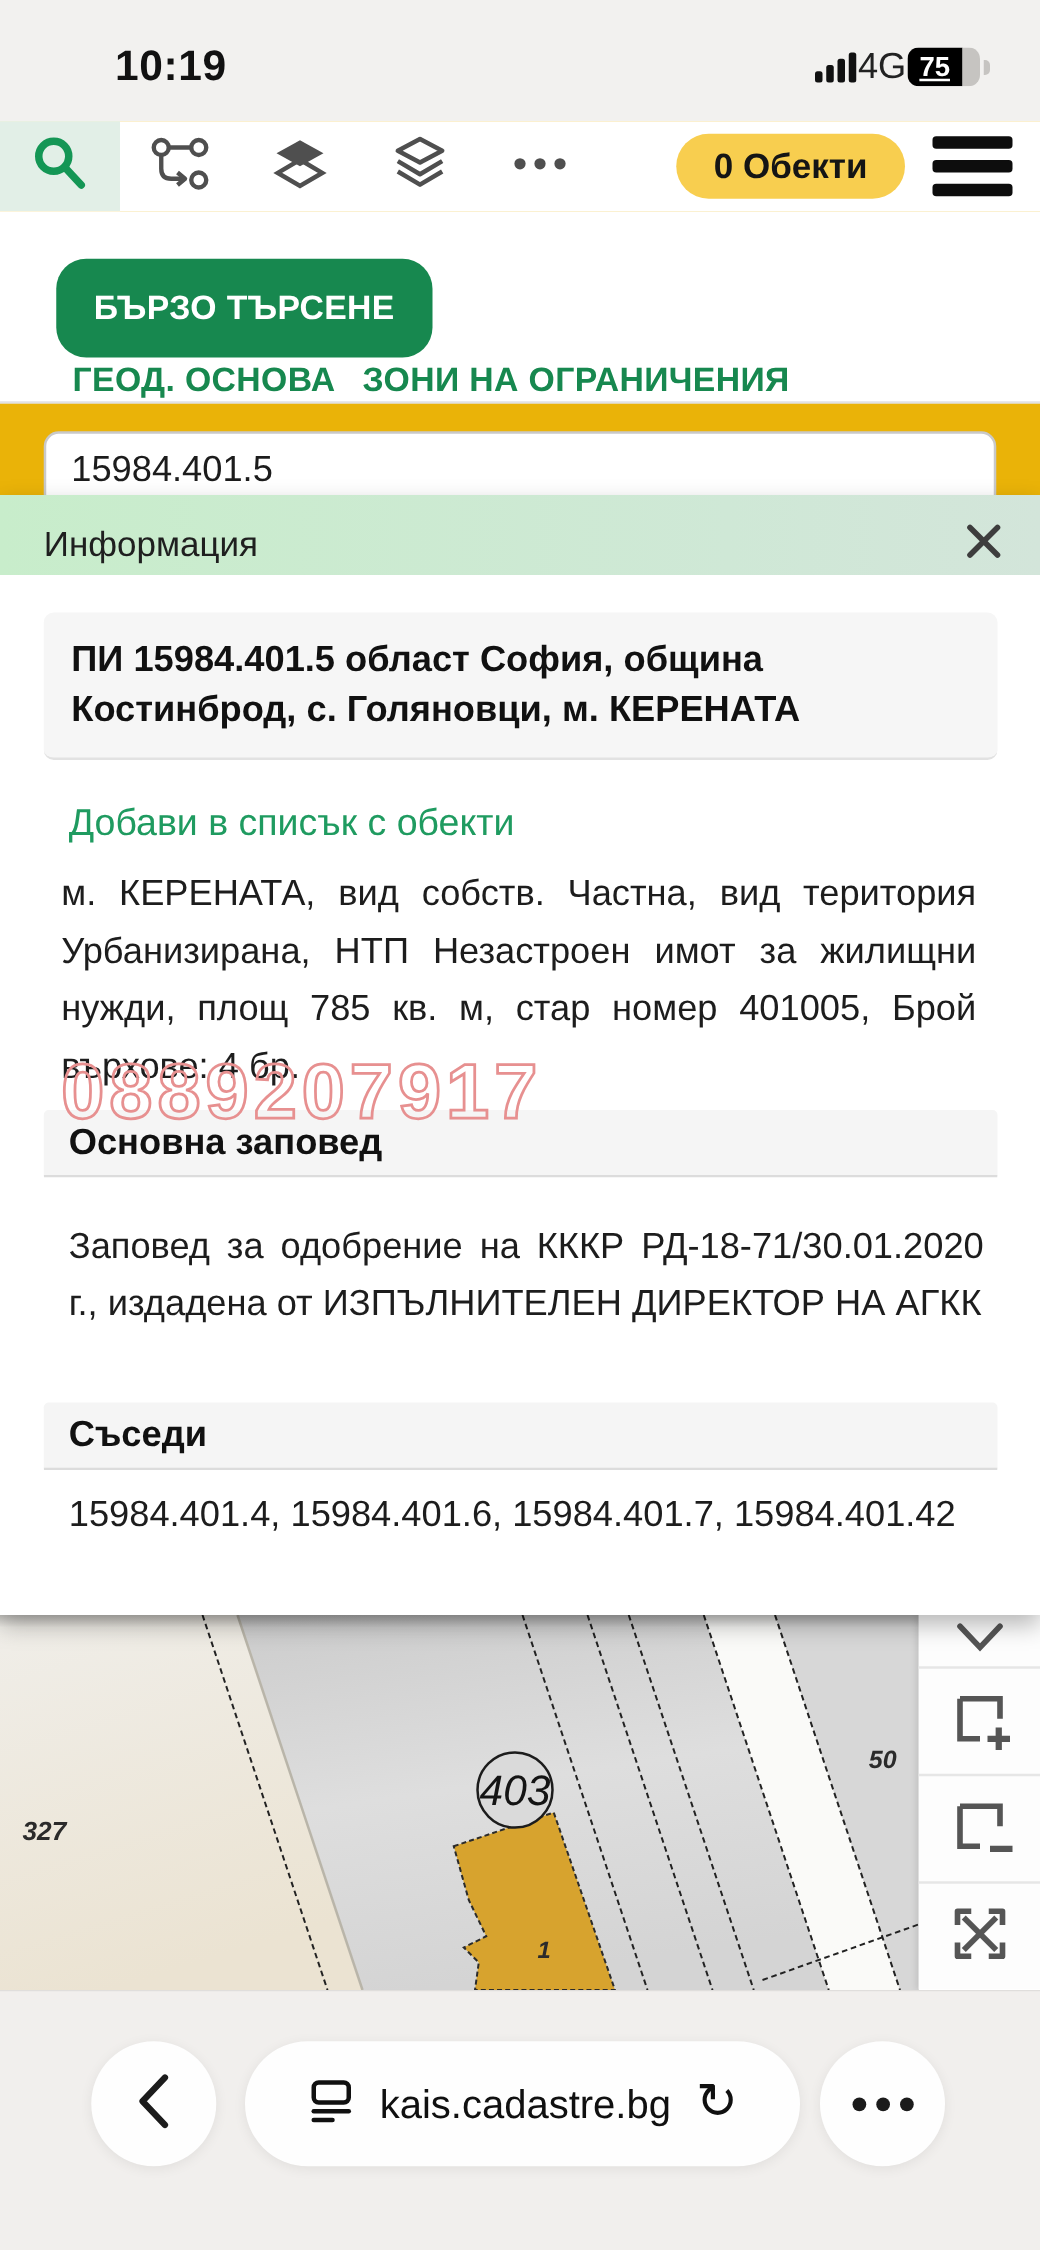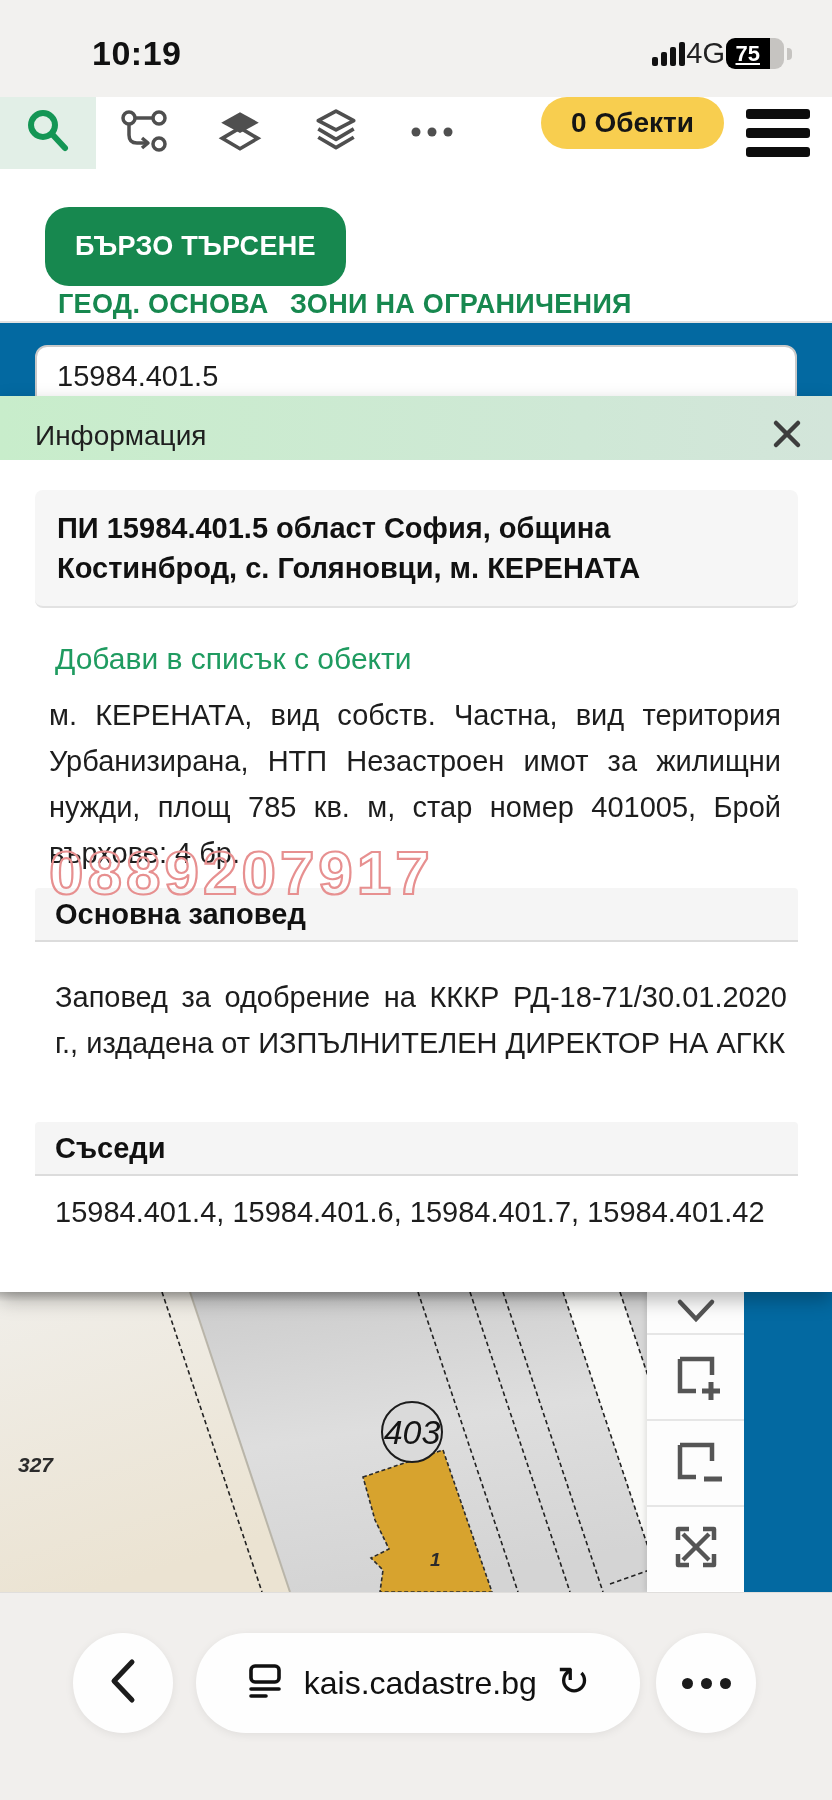--- a/index.html
+++ b/index.html
@@ -1,35 +1,35 @@
 <!DOCTYPE html>
 <html><head>
 <meta charset="utf-8">
 <style>
   html,body{margin:0;padding:0;}
   body{font-family:"Liberation Sans","DejaVu Sans",sans-serif;}
-  .screen{position:relative;width:832px;height:1800px;background:#0369a1;overflow:hidden;}
+  .screen{position:relative;width:832px;height:1800px;background:#eab308;overflow:hidden;}
 
   
   .status-bar{position:absolute;top:0;left:0;width:832px;height:97px;background:#f2f1ef;
     display:flex;align-items:center;justify-content:space-between;padding:10px 40px 0 92px;box-sizing:border-box;}
   .time{font-size:34px;font-weight:700;color:#111;letter-spacing:.5px;}
   .status-right{display:flex;align-items:center;gap:1px;}
   .sig{display:flex;align-items:flex-end;gap:3px;height:24px;}
   .sig i{display:block;width:6px;background:#111;border-radius:2px;}
   .net{font-size:29px;color:#222;font-weight:400;}
   .battery{display:flex;align-items:center;gap:3px;}
   .batt-body{width:58px;height:31px;border-radius:9px;overflow:hidden;display:flex;}
   .batt-fill{width:75%;background:#000;color:#fff;font-weight:700;font-size:22px;
     display:flex;align-items:center;justify-content:center;text-decoration:underline;}
   .batt-rest{flex:1;background:#c6c4c1;}
   .batt-cap{width:5px;height:12px;background:#c6c4c1;border-radius:0 4px 4px 0;}
 
   
-  .toolbar{position:absolute;top:97px;left:0;width:832px;height:72px;background:#fff;display:flex;align-items:flex-start;}
+  .toolbar{position:absolute;top:97px;left:0;width:832px;height:72px;background:#fff;display:flex;align-items:center;}
   .search-tile{width:96px;height:72px;background:#e2efe7;display:flex;align-items:center;justify-content:center;flex:none;}
   .tool-ic{width:96px;height:72px;display:flex;align-items:center;justify-content:center;flex:none;}
   .badge{margin-left:auto;height:52px;padding:0 30px;background:#f8ce4f;border-radius:27px;
     display:flex;align-items:center;font-size:28px;font-weight:700;color:#151515;}
   .hamburger{width:108px;height:72px;display:flex;flex-direction:column;align-items:center;justify-content:center;gap:9px;}
   .hamburger i{display:block;width:64px;height:10px;background:#0d0d0d;border-radius:3px;}
 
   
   .tabs{position:absolute;top:169px;left:0;width:832px;height:153px;background:#fff;}
   .tab-pill{position:absolute;left:45px;top:38px;height:47px;padding:16px 30px;background:#17884f;border-radius:24px;
@@ -63,21 +63,21 @@
   .sect-box{position:absolute;left:35px;width:763px;height:54px;box-sizing:border-box;background:#f5f5f5;
     border-bottom:2px solid #dcdcdc;border-radius:4px 4px 0 0;display:flex;align-items:center;padding:0 20px;
     font-weight:700;font-size:29px;color:#111;}
   .sect-1{top:492px;}
   .sect-2{top:726px;}
   .order-text{position:absolute;top:566px;left:55px;width:732px;font-size:29px;line-height:46px;color:#1d1d1d;
     text-align:justify;margin-top:12px;}
   .neighbors{position:absolute;top:800px;left:55px;width:732px;font-size:29px;color:#1d1d1d;}
 
   
-  .map{position:absolute;top:1292px;left:0;width:744px;height:300px;overflow:hidden;}
+  .map{position:absolute;top:1292px;left:0;width:832px;height:300px;overflow:hidden;}
   .map svg.mapcanvas{position:absolute;top:0;left:0;}
   .map-tools{position:absolute;top:0;right:0;width:97px;height:300px;background:#fff;
     box-shadow:-2px 0 5px rgba(0,0,0,.10);display:flex;flex-direction:column;}
   .map-btn{width:97px;display:flex;align-items:center;justify-content:center;background:#fdfdfd;}
   .map-btn + .map-btn{border-top:2px solid #e6e6e6;}
   .mb-chevron{height:41px;}
   .mb-std{height:84px;}
 
   
   .bottom-bar{position:absolute;top:1592px;left:0;width:832px;height:208px;background:#f1efed;

